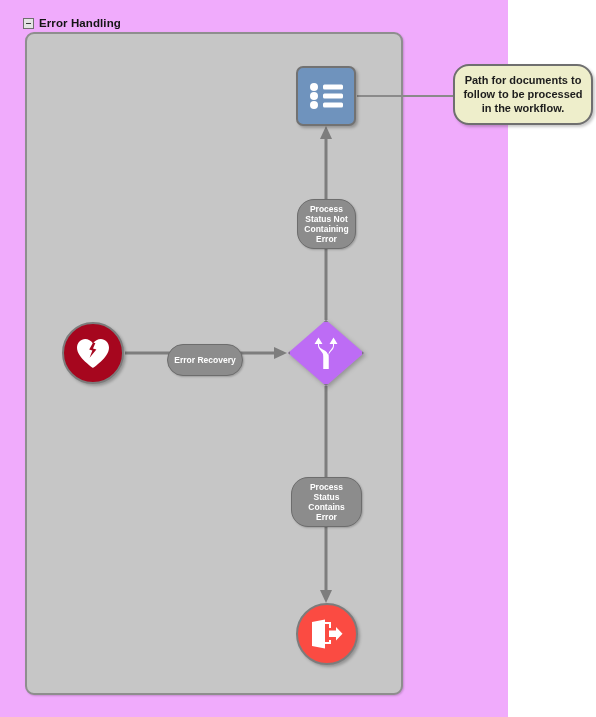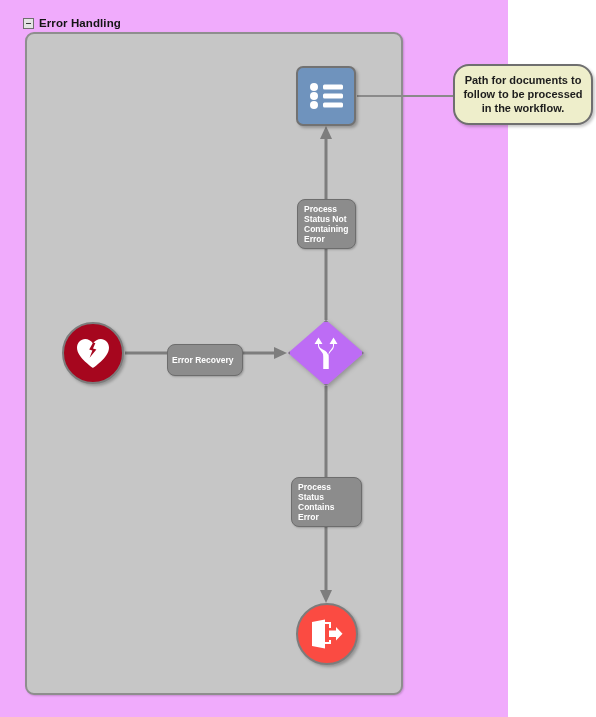--- a/index.html
+++ b/index.html
@@ -157,26 +157,26 @@
     align-items: center;
     justify-content: center;
     cursor: pointer;
   }
 
   
   .edge-label {
     position: absolute;
     background: #8c8c8c;
     border: 1px solid #6d6d6d;
-    border-radius: 8px;
+    border-radius: 17px;
     color: #ffffff;
     font-size: 8.5px;
     font-weight: bold;
     line-height: 10px;
-    text-align: left;
+    text-align: center;
     padding: 4px 6px;
     box-sizing: border-box;
     box-shadow: 1px 1px 2px rgba(0,0,0,0.22);
     white-space: pre-line;
     cursor: pointer;
   }
   .label-status-no-error {
     left: 297px;
     top: 199px;
     width: 59px;

